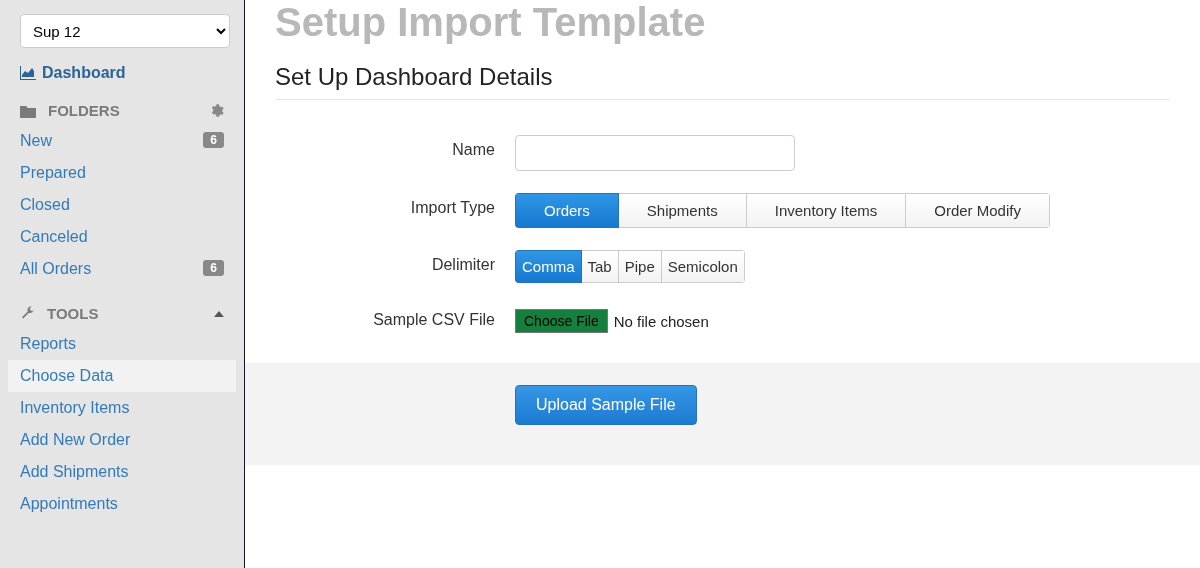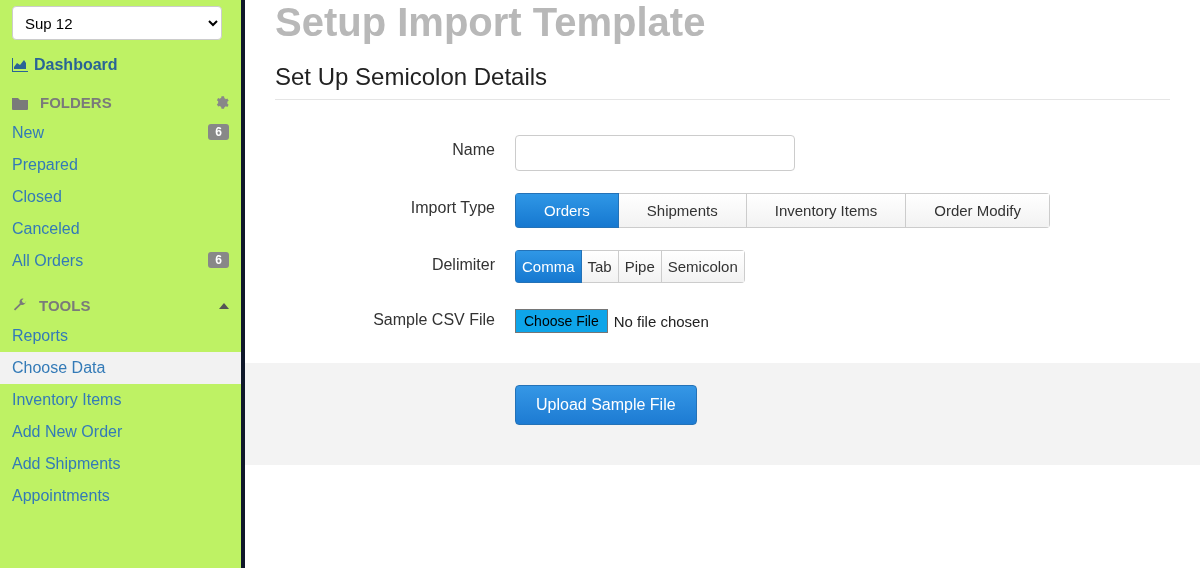--- a/index.html
+++ b/index.html
@@ -8,23 +8,23 @@
     font-size: 15px;
     color: #333;
     background: #fff;
     width: 1200px;
     height: 568px;
     overflow: hidden;
   }
   .layout { display: flex; height: 100%; }
   .sidebar {
     width: 245px;
-    background: #bef264;
-    border-right: 4px solid #0f172a;
-    padding: 0;
+    background: #e5e5e5;
+    border-right: 1px solid #0f172a;
+    padding: 8px;
     flex: 0 0 245px;
   }
   .sidebar-select-wrap { padding: 6px 12px 6px 12px; }
   .sidebar-select {
     width: 210px;
     height: 34px;
     font-size: 15px;
     background: #fff;
     border: 1px solid #ccc;
     border-radius: 4px;
@@ -145,21 +145,21 @@
   .btn-group.large .seg { padding: 8px 28px; }
   .btn-group .seg.active {
     background: linear-gradient(#2f97e6, #1678d0);
     color: #fff;
     border-color: #2472b7;
   }
   .file-row { display:flex; align-items:center; gap:6px; margin-top:4px; }
   .choose-file-btn {
     font-family: Arial, sans-serif;
     font-size: 14px;
-    background: #0ea5e9;
+    background: #15803d;
     border: 1px solid #767676;
     padding: 3px 8px;
     cursor: pointer;
   }
   .no-file { font-size: 15px; color: #222; }
   .submit-area {
     background: #f3f3f3;
     margin: 30px -30px 0 -30px;
     padding: 22px 0 40px 270px;
   }
@@ -262,21 +262,21 @@
     <div class="tool-item">
       <span>Add Shipments</span>
     </div>
     <div class="tool-item">
       <span>Appointments</span>
     </div>
   </aside>
 
   <main class="main">
     <h1 class="page-title">Setup Import Template</h1>
-    <h2 class="section-title">Set Up Semicolon Details</h2>
+    <h2 class="section-title">Set Up Dashboard Details</h2>
     <hr class="hr">
 
     <div class="form-row">
       <div class="form-label">Name</div>
       <div class="form-control-wrap">
         <input type="text" class="text-input" value="" style="">
       </div>
     </div>
 
     <div class="form-row">

